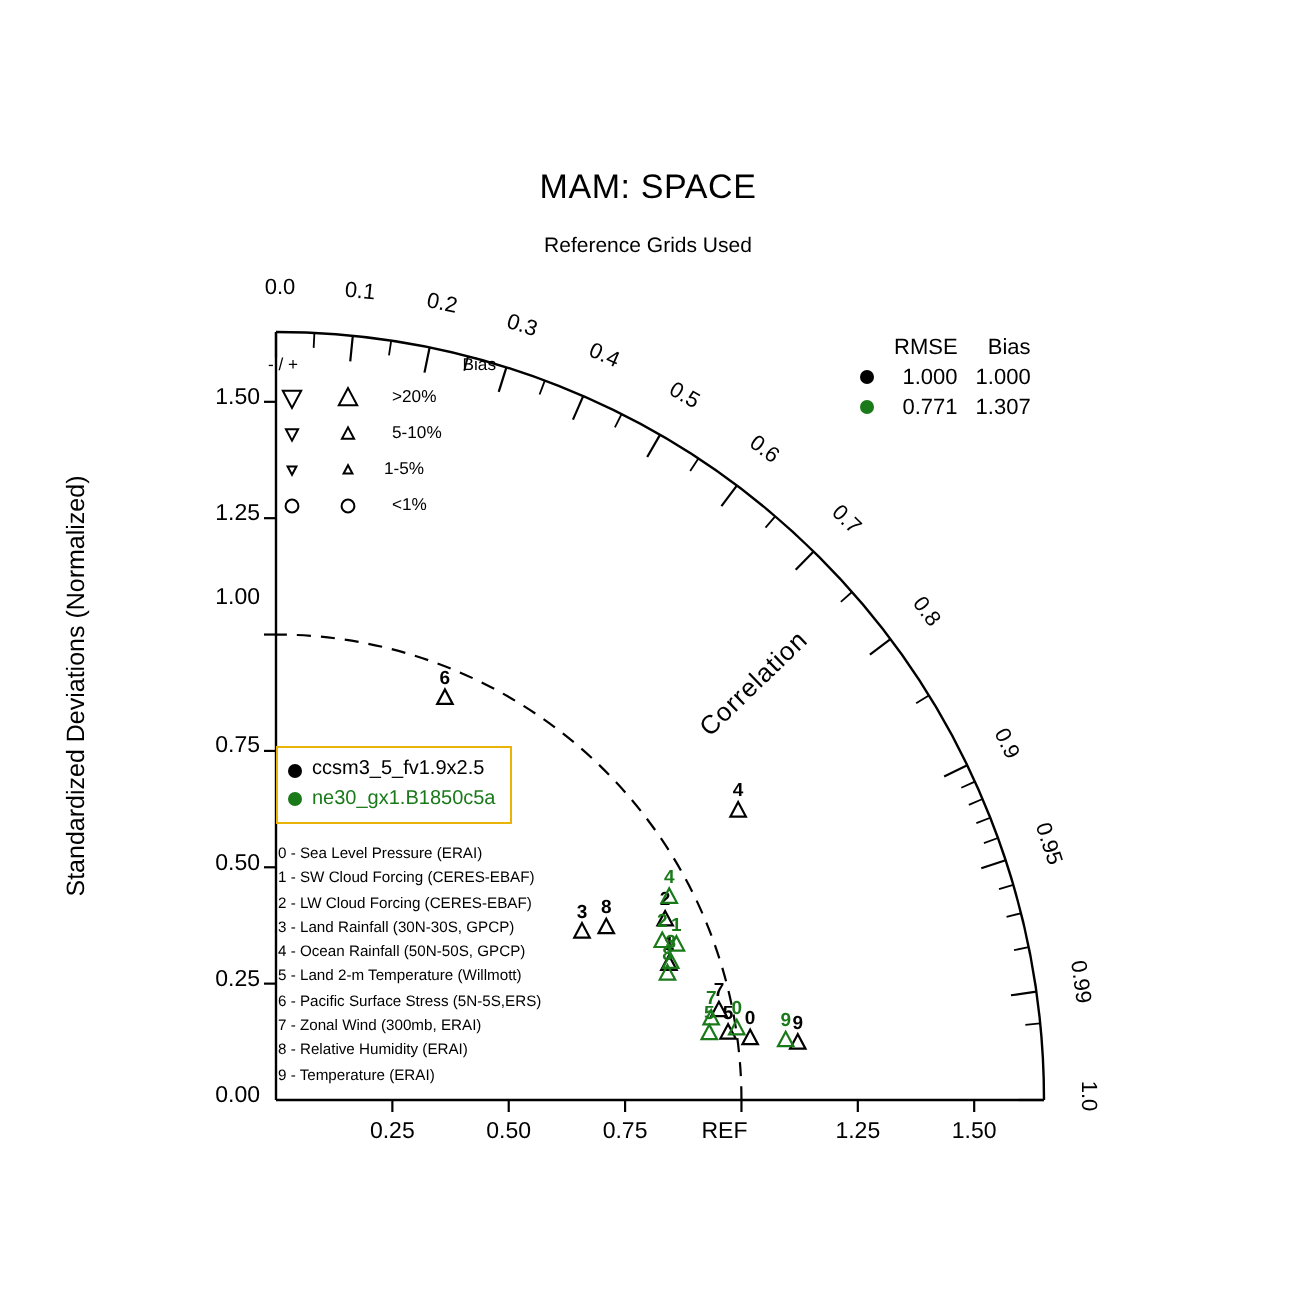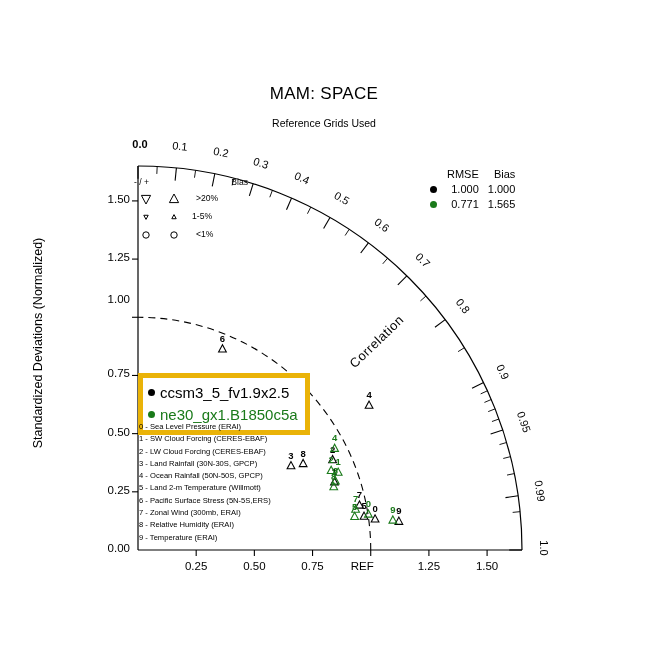--- a/index.html
+++ b/index.html
@@ -94,24 +94,24 @@
     text-align: right;
   }
   #rbkey table { border-collapse: collapse; }
   #rbkey td { padding: 0 9px 3px 0; font-size: 11px; }
   #rbkey td.dot { padding-right: 10px; }
   .dotg { display:inline-block; width:7px; height:7px; border-radius:50%; }
 
   
   #modelbox {
     left: 138px; top: 373px;
-    border: 5px solid #eab308;
+    border: 1px solid #eab308;
     background: #fff;
     padding: 4px 7px 4px 5px;
-    font-size: 15px;
+    font-size: 10px;
     line-height: 1.45;
   }
   #modelbox .mrow { display: flex; align-items: center; }
   #modelbox .mdot {
     display:inline-block; width:7px; height:7px; border-radius:50%;
     margin-right: 5px;
   }
 
   
   #varlist {
@@ -263,21 +263,21 @@
           <text x="333.73527272727273" y="479.75481479973513" fill="#1a7a1a" font-size="9.5" font-family="&quot;Liberation Sans&quot;, sans-serif" font-weight="bold" text-anchor="middle">8</text>
         </g>
         <g>
           <polygon points="392.84916363636364,515.8755949707979 388.98516363636367,523.099594970798 396.7131636363636,523.099594970798" fill="none" stroke="#1a7a1a" stroke-width="1.1"></polygon>
           <text x="392.84916363636364" y="513.075594970798" fill="#1a7a1a" font-size="9.5" font-family="&quot;Liberation Sans&quot;, sans-serif" font-weight="bold" text-anchor="middle">9</text>
         </g>
       </g>
   </svg>
 
   <div id="corr-labels">
-      <div class="abs corr-label" style="left: 125px; top: 138.218px; width: 30px; text-align: center; transform: rotate(0deg); font-weight: bold;">0.0</div>
+      <div class="abs corr-label" style="left: 125px; top: 138.218px; width: 30px; text-align: center; transform: rotate(0deg);">0.0</div>
       <div class="abs corr-label" style="left: 165.378px; top: 140.242px; width: 30px; text-align: center; transform: rotate(5.73917deg);">0.1</div>
       <div class="abs corr-label" style="left: 205.756px; top: 146.376px; width: 30px; text-align: center; transform: rotate(11.537deg);">0.2</div>
       <div class="abs corr-label" style="left: 246.135px; top: 156.817px; width: 30px; text-align: center; transform: rotate(17.4576deg);">0.3</div>
       <div class="abs corr-label" style="left: 286.513px; top: 171.928px; width: 30px; text-align: center; transform: rotate(23.5782deg);">0.4</div>
       <div class="abs corr-label" style="left: 326.891px; top: 192.315px; width: 30px; text-align: center; transform: rotate(30deg);">0.5</div>
       <div class="abs corr-label" style="left: 367.269px; top: 218.975px; width: 30px; text-align: center; transform: rotate(36.8699deg);">0.6</div>
       <div class="abs corr-label" style="left: 407.647px; top: 253.642px; width: 30px; text-align: center; transform: rotate(44.427deg);">0.7</div>
       <div class="abs corr-label" style="left: 448.025px; top: 299.731px; width: 30px; text-align: center; transform: rotate(53.1301deg);">0.8</div>
       <div class="abs corr-label" style="left: 488.404px; top: 365.996px; width: 30px; text-align: center; transform: rotate(64.1581deg);">0.9</div>
       <div class="abs corr-label" style="left: 508.593px; top: 415.919px; width: 30px; text-align: center; transform: rotate(71.8051deg);">0.95</div>
@@ -313,20 +313,29 @@
     </div>
     <div id="symkey-rows">
         <div class="row">
           <div class="glyphs">
             <svg width="56" height="16" style="position: static;">
               <polygon points="14,13 9.399999999999999,4.4 18.6,4.4" fill="none" stroke="#000" stroke-width="1"></polygon>
               <polygon points="42,3 37.4,11.6 46.6,11.6" fill="none" stroke="#000" stroke-width="1"></polygon>
             </svg>
           </div>
           <span class="lab" style="margin-left: 8px;">&gt;20%</span>
+        </div>
+        <div class="row">
+          <div class="glyphs">
+            <svg width="56" height="16" style="position: static;">
+              <polygon points="14,11.3 10.964,5.6240000000000006 17.036,5.6240000000000006" fill="none" stroke="#000" stroke-width="1"></polygon>
+              <polygon points="42,4.7 38.964,10.376 45.036,10.376" fill="none" stroke="#000" stroke-width="1"></polygon>
+            </svg>
+          </div>
+          <span class="lab" style="margin-left: 8px;">5-10%</span>
         </div>
         <div class="row">
           <div class="glyphs">
             <svg width="56" height="16" style="position: static;">
               <polygon points="14,10.4 11.792,6.272 16.208,6.272" fill="none" stroke="#000" stroke-width="1"></polygon>
               <polygon points="42,5.6 39.792,9.728 44.208,9.728" fill="none" stroke="#000" stroke-width="1"></polygon>
             </svg>
           </div>
           <span class="lab" style="margin-left: 4px;">1-5%</span>
         </div>
@@ -351,21 +360,21 @@
         <td>Bias</td>
       </tr>
       <tr>
         <td class="dot"><span class="dotg" id="rb-dot-0" style="background: rgb(0, 0, 0);"></span></td>
         <td>1.000</td>
         <td>1.000</td>
       </tr>
       <tr>
         <td class="dot"><span class="dotg" id="rb-dot-1" style="background: rgb(26, 122, 26);"></span></td>
         <td>0.771</td>
-        <td>1.565</td>
+        <td>1.307</td>
       </tr>
     </tbody>
       </table>
   </div>
 
   <div class="abs" id="modelbox">
     <div class="mrow">
       <span class="mdot" id="mdot-0" style="background: rgb(0, 0, 0);"></span>
       <span>ccsm3_5_fv1.9x2.5</span>
     </div>

